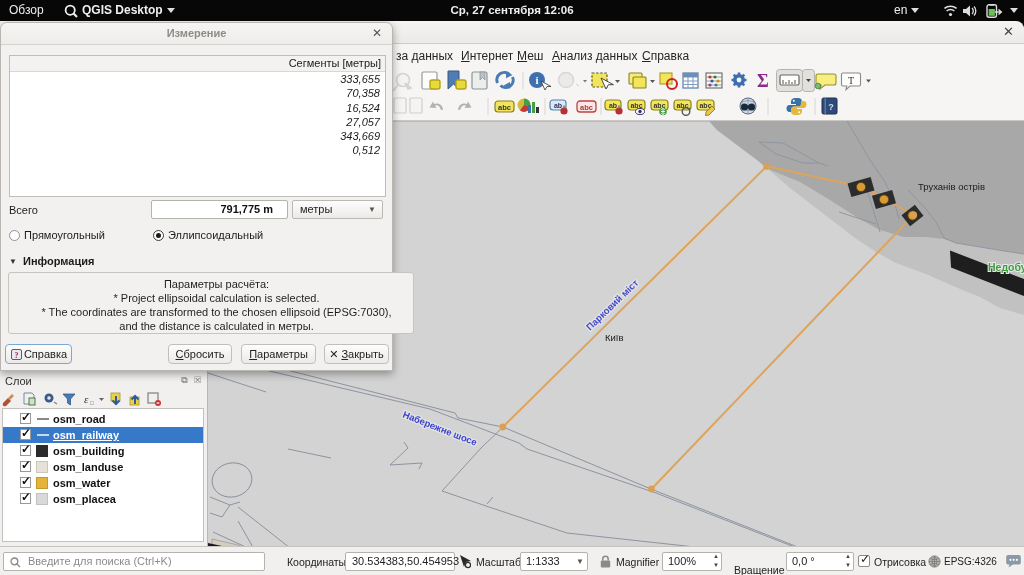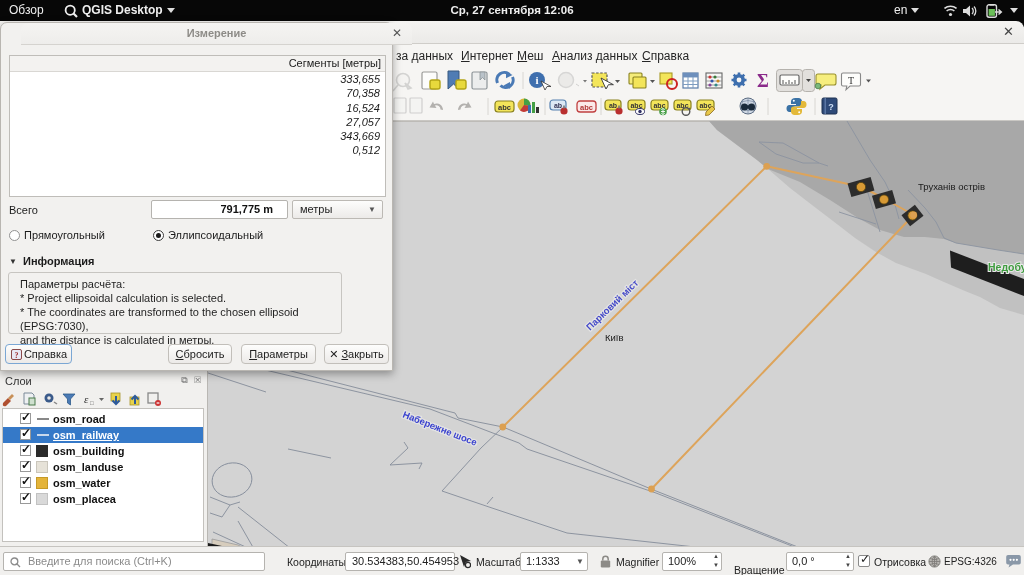--- a/index.html
+++ b/index.html
@@ -35,21 +35,21 @@
 .lrow .sw { position:absolute; left:33px; top:2px; width:12px; height:12px; }
 .lrow .nm { position:absolute; left:50px; top:2px; }
 
 
 #statusbar { left:0; top:546px; width:1024px; height:29px; background:#f1f0ee; border-top:1px solid #c6c4c0; font-size:11px; color:#222; }
 .sb-box { position:absolute; top:5px; height:19px; background:#fff; border:1px solid #b5b3af; border-radius:2px; font-size:11px; color:#222; line-height:17px; }
 .sb-lbl { position:absolute; top:9px; font-size:10.5px; color:#222; }
 
 
 #dlg { left:0; top:22px; width:393px; height:349px; background:#f2f1ef; border:1px solid #b9b6b1; border-radius:7px 7px 0 0; box-shadow:0 3px 9px rgba(0,0,0,0.35); }
-#dlg .dtitle { position:absolute; left:0; top:0; width:100%; height:22px; background:linear-gradient(#f5f4f2,#eeedeb); border-bottom:1px solid #d5d3cf; border-radius:7px 7px 0 0;margin-left:20px; }
+#dlg .dtitle { position:absolute; left:0; top:0; width:100%; height:22px; background:linear-gradient(#f5f4f2,#eeedeb); border-bottom:1px solid #d5d3cf; border-radius:7px 7px 0 0; }
 #dlg .dtitle .tt { position:absolute; width:100%; top:4px; text-align:center; font-size:11px; font-weight:bold; color:#8d8b87; }
 #dlg .dtitle .dx { position:absolute; right:10px; top:3px; color:#555; font-size:12px; }
 #seglist { position:absolute; left:8px; top:32px; width:377px; height:142px; background:#fff; border:1px solid #bfbdb9; }
 #seglist .shdr { height:16px; background:#f3f2f0; border-bottom:1px solid #d9d7d3; font-size:11px; text-align:right; padding-right:4px; line-height:15px; color:#1b1b1b; }
 #seglist .sv { font-size:11px; text-align:right; padding-right:5px; line-height:14.3px; color:#1b1b1b;font-style:italic; }
 .dbtn { position:absolute; height:20px; background:linear-gradient(#fdfdfc,#eceae8); border:1px solid #c2bfba; border-radius:4px; font-size:11px; color:#222; text-align:center; line-height:18px; }
 </style>
 </head>
 <body>
 <div id="stage">
@@ -491,21 +491,21 @@
     <div style="position:absolute; left:150px; top:177px; width:137px; height:19px; background:#fff; border:1px solid #b5b3af; border-radius:2px; font-size:11px; font-weight:bold; text-align:right; line-height:17px; padding-right:14px; color:#111;">791,775 m</div>
     <div style="position:absolute; left:291px; top:177px; width:91px; height:19px; background:linear-gradient(#fdfdfc,#eceae8); border:1px solid #bcb9b4; border-radius:2px; font-size:11px; line-height:17px; padding-left:7px; color:#222;">метры<span style="position:absolute; right:6px; top:0; color:#555; font-size:8px;">▼</span></div>
     <span style="position:absolute; left:8px; top:207px; width:11px; height:11px; border:1px solid #929292; border-radius:50%; background:#fff;"></span>
     <span style="position:absolute; left:23px; top:206px; font-size:11px; color:#1b1b1b;">Прямоугольный</span>
     <span style="position:absolute; left:152px; top:207px; width:11px; height:11px; border:1px solid #3c3c3c; border-radius:50%; background:#fff;">
         <span style="position:absolute; left:2px; top:2px; width:5px; height:5px; border-radius:50%; background:#1a1a1a;"></span>
       </span>
     <span style="position:absolute; left:167px; top:206px; font-size:11px; color:#1b1b1b;">Эллипсоидальный</span>
     <span style="position:absolute; left:8px; top:234px; font-size:8px; color:#333;">▼</span>
     <span style="position:absolute; left:22px; top:232px; font-size:11px; font-weight:bold; color:#1b1b1b;">Информация</span>
-    <div style="position:absolute; left:7px; top:249px; width:334px; height:62px; border:1px solid #c7c5c1; border-radius:3px; background:#f2f1ef; font-size:11px; color:#1f1f1f; padding:4px 0 0 11px; line-height:14px;">
+    <div style="position:absolute; left:7px; top:249px; width:406px; height:62px; border:1px solid #c7c5c1; border-radius:3px; background:#f2f1ef; font-size:11px; color:#1f1f1f; padding:4px 0 0 11px; line-height:14px;text-align:center;">
       Параметры расчёта:<br>
       * Project ellipsoidal calculation is selected.<br>
       * The coordinates are transformed to the chosen ellipsoid (EPSG:7030),<br>
       and the distance is calculated in метры.
     </div>
     <div class="dbtn" style="left:4px; top:321px; width:67px; border-color:#7ba7d4;"><svg style="position:absolute;left:5px;top:4px;" width="11" height="11" viewBox="0 0 11 11">
           <rect x="0.5" y="0.5" width="10" height="10" rx="1.5" fill="#e8e8f5" stroke="#8a4a4a"></rect>
           <text x="5.5" y="8.5" font-size="8" font-weight="bold" fill="#a03030" text-anchor="middle" font-family="Liberation Serif">?</text>
         </svg><span style="margin-left:14px;">Справка</span></div>
     <div class="dbtn" style="left:167px; top:321px; width:64px;"><u>С</u>бросить</div>

